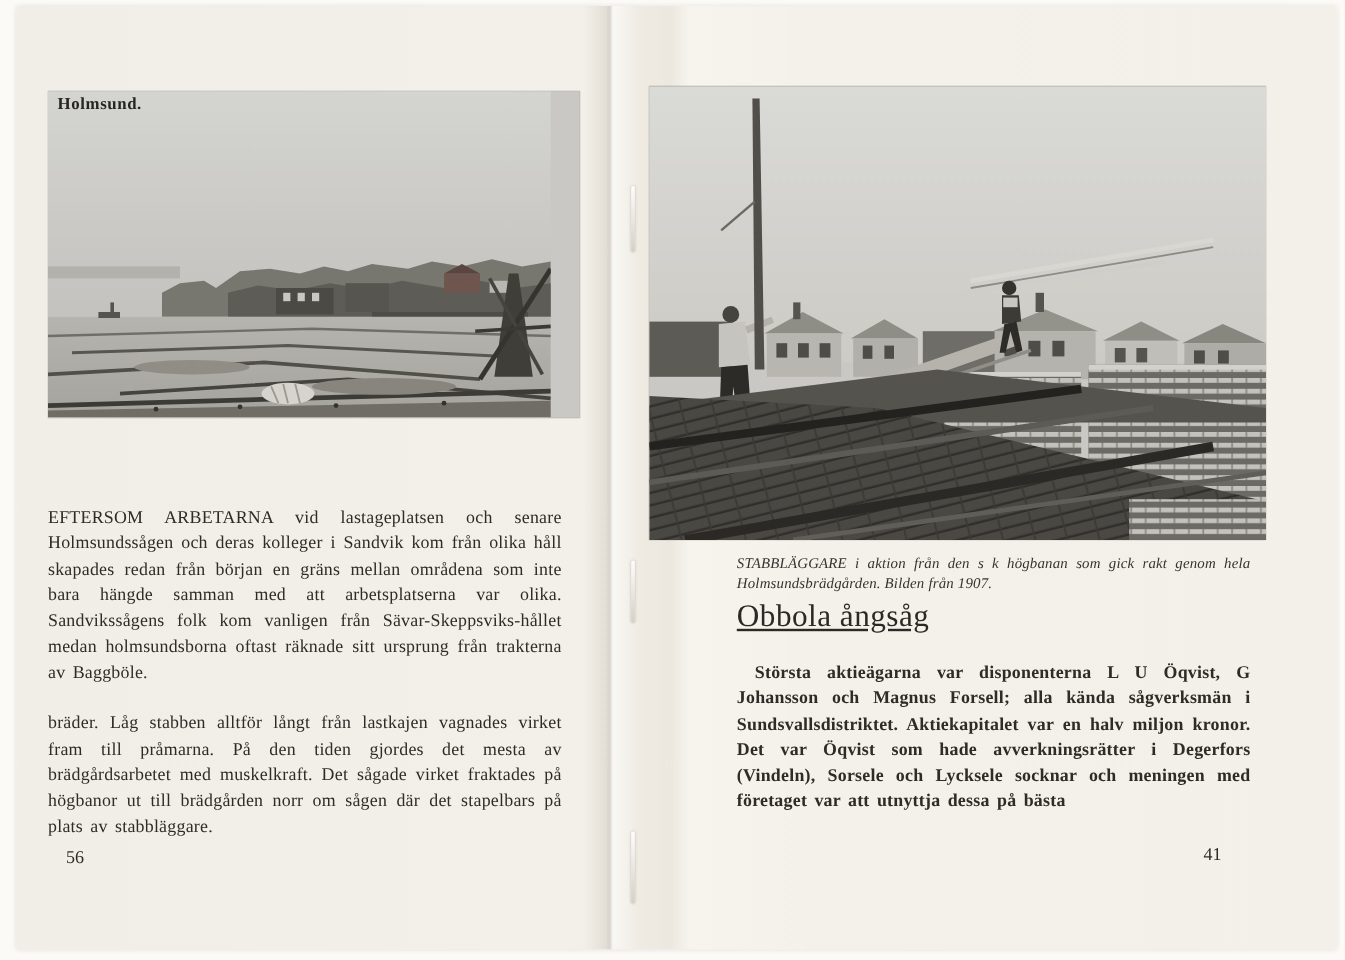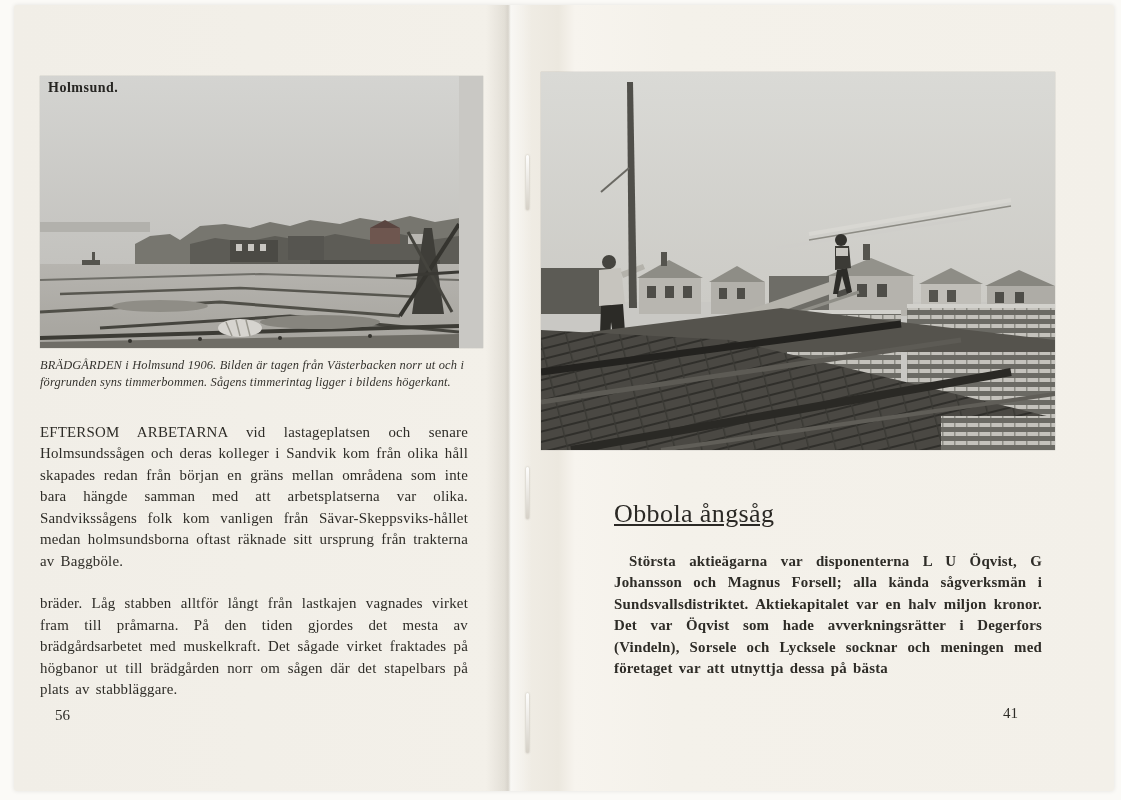--- a/index.html
+++ b/index.html
@@ -116,21 +116,20 @@
 
         <path d="M0 266 L419 258 L419 272 L0 272 Z" fill="#6f6d66"></path>
         <circle cx="90" cy="265" r="2" fill="#33322d"></circle>
         <circle cx="160" cy="263" r="2" fill="#33322d"></circle>
         <circle cx="240" cy="262" r="2" fill="#33322d"></circle>
         <circle cx="330" cy="260" r="2" fill="#33322d"></circle>
       </svg>
       <div class="photo-label">Holmsund.</div>
     </div>
 
-    <div class="caption" style="left:26px;top:352px;width:424px;">BRÄDGÅRDEN i Holmsund 1906. Bilden är tagen från Västerbacken norr ut och i förgrunden syns timmerbommen. Sågens timmerintag ligger i bildens högerkant.</div>
 
     <div class="bodytext" style="left:26px;top:417px;width:428px;">
       <p>EFTERSOM ARBETARNA vid lastageplatsen och senare Holmsundssågen och deras kolleger i Sandvik kom från olika håll skapades redan från början en gräns mellan områdena som inte bara hängde samman med att arbetsplatserna var olika. Sandvikssågens folk kom vanligen från Sävar-Skeppsviks-hållet medan holmsundsborna oftast räknade sitt ursprung från trakterna av Baggböle.</p>
       <p>bräder. Låg stabben alltför långt från lastkajen vagnades virket fram till pråmarna. På den tiden gjordes det mesta av brädgårdsarbetet med muskelkraft. Det sågade virket fraktades på högbanor ut till brädgården norr om sågen där det stapelbars på plats av stabbläggare.</p>
     </div>
 
     <div class="pagenum" style="left:41px;top:702px;">56</div>
   </div>
 
   <div class="page page-right">
@@ -221,20 +220,21 @@
 
         <path d="M0 300 L360 252" stroke="#23221f" stroke-width="7" fill="none"></path>
         <path d="M0 330 L420 268" stroke="#5d5b55" stroke-width="5" fill="none"></path>
         <path d="M30 378 L470 300" stroke="#2a2925" stroke-width="8" fill="none"></path>
         <path d="M120 378 L514 322" stroke="#605e58" stroke-width="4" fill="none"></path>
 
         <rect x="400" y="344" width="114" height="34" fill="url(#stack)"></rect>
       </svg>
     </div>
 
+    <div class="caption" style="left:114px;top:456px;width:428px;">STABBLÄGGARE i aktion från den s k högbanan som gick rakt genom hela Holmsundsbrädgården. Bilden från 1907.</div>
 
     <h1 class="heading" style="left:114px;top:494px;text-decoration:underline;">Obbola ångsåg</h1>
 
     <div class="bodytext" style="left:114px;top:546px;width:428px;">
       <p class="indent">Största aktieägarna var disponenterna L U Öqvist, G Johansson och Magnus Forsell; alla kända sågverksmän i Sundsvallsdistriktet. Aktiekapitalet var en halv miljon kronor. Det var Öqvist som hade avverkningsrätter i Degerfors (Vindeln), Sorsele och Lycksele socknar och meningen med företaget var att utnyttja dessa på bästa</p>
     </div>
 
     <div class="pagenum" style="left:503px;top:700px;">41</div>
   </div>
 

